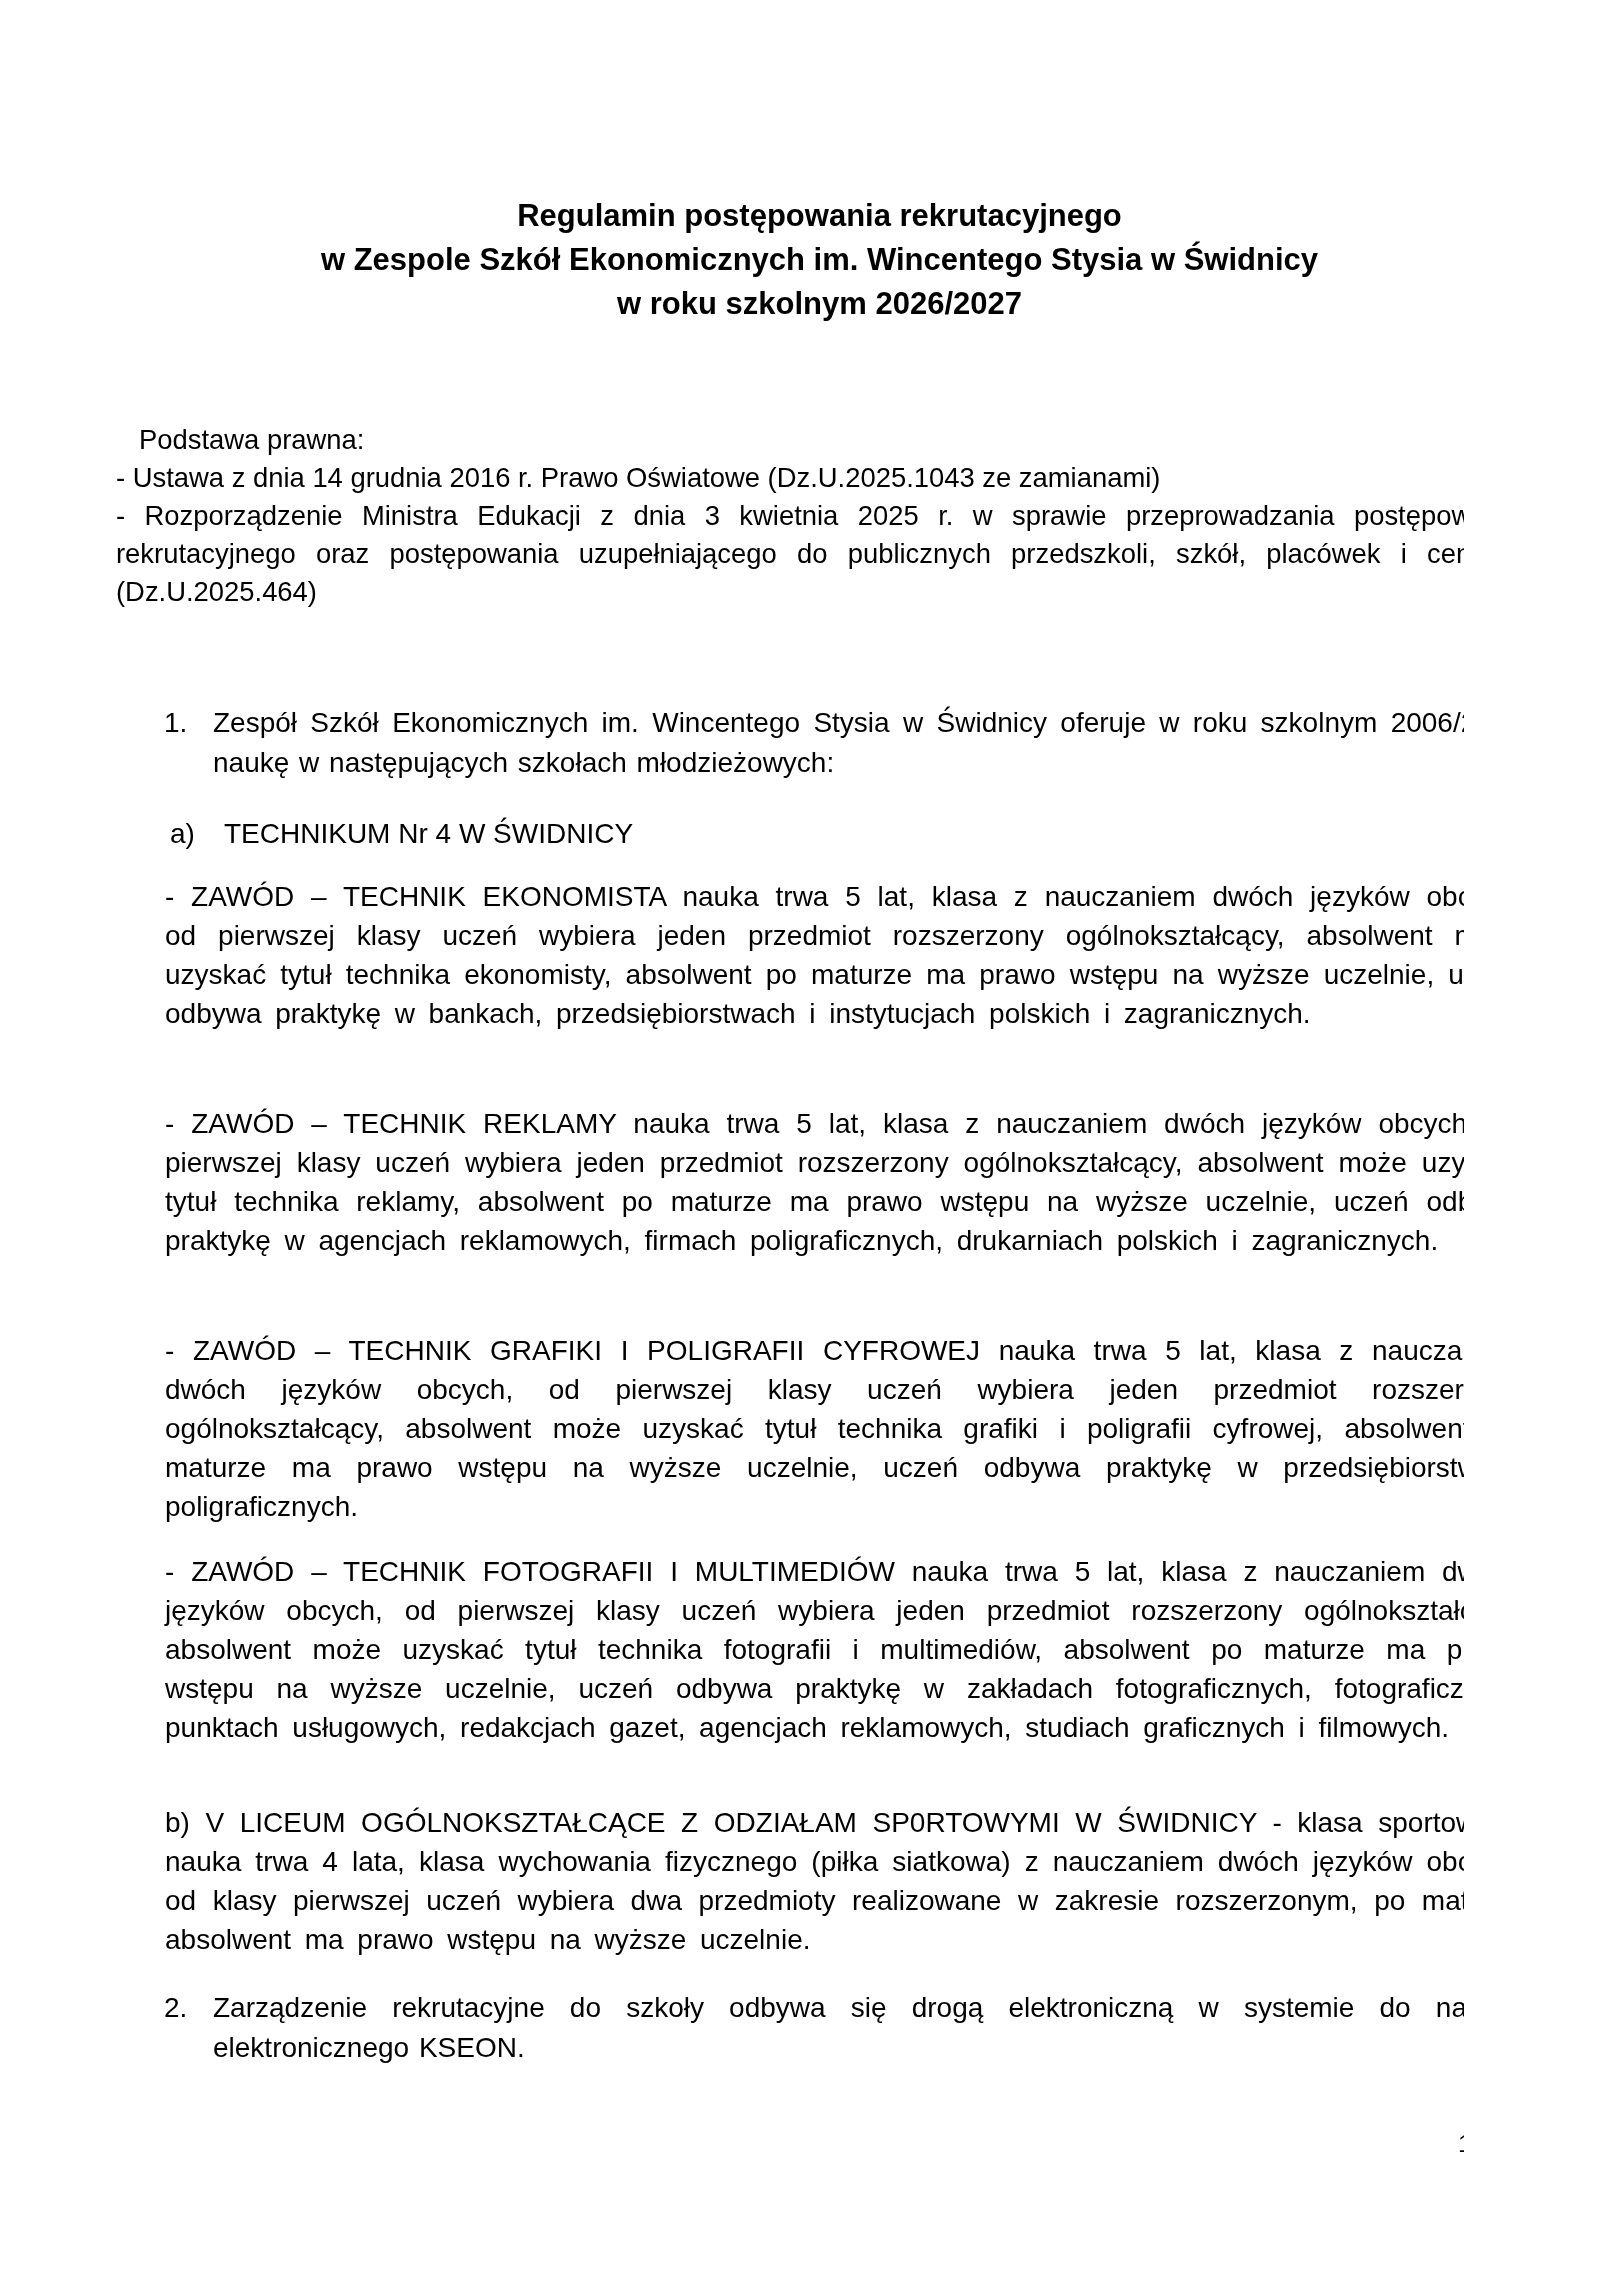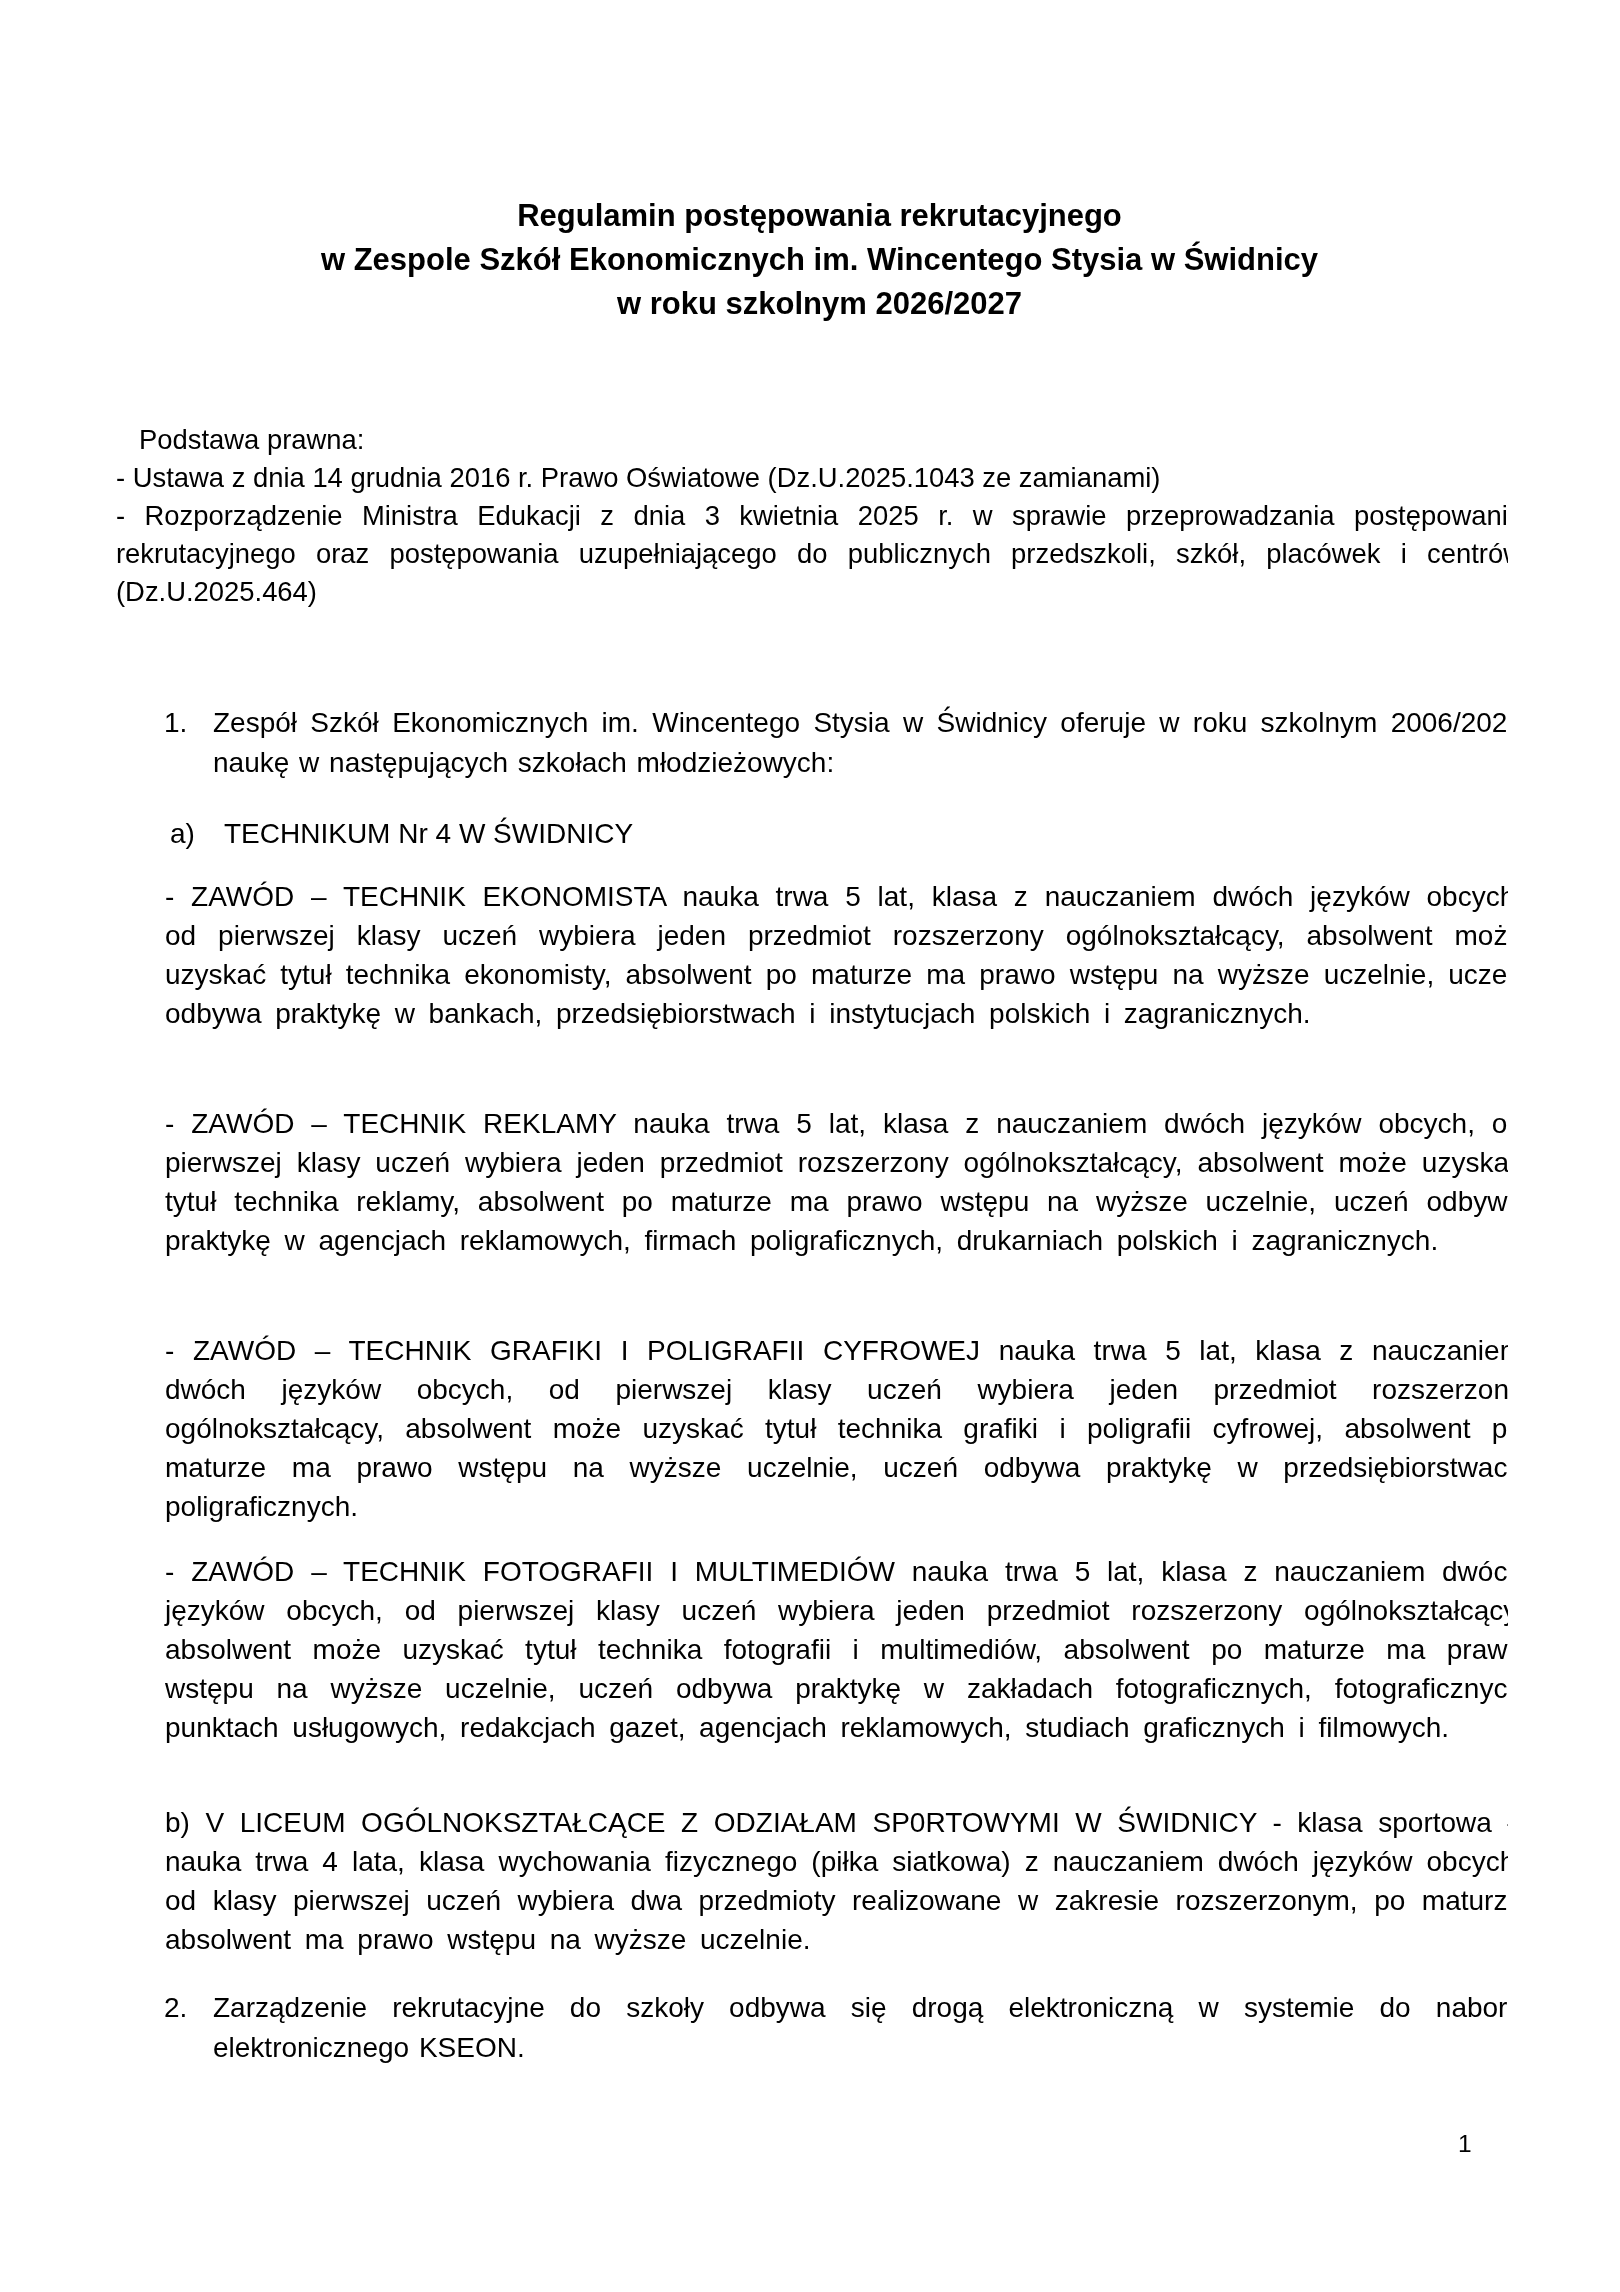--- a/index.html
+++ b/index.html
@@ -9,21 +9,20 @@
     background: #ffffff;
   }
   .page {
     position: relative;
     width: 1464px;
     height: 2293px;
     background: #ffffff;
     color: #000000;
     font-family: "Liberation Sans", "DejaVu Sans", sans-serif;
     overflow: hidden;
-    padding-left: 44px;
   }
   .content {
     position: absolute;
     left: 116px;
     top: 0;
     width: 1407px;
   }
   
   .title-block {
     margin-top: 194px;

